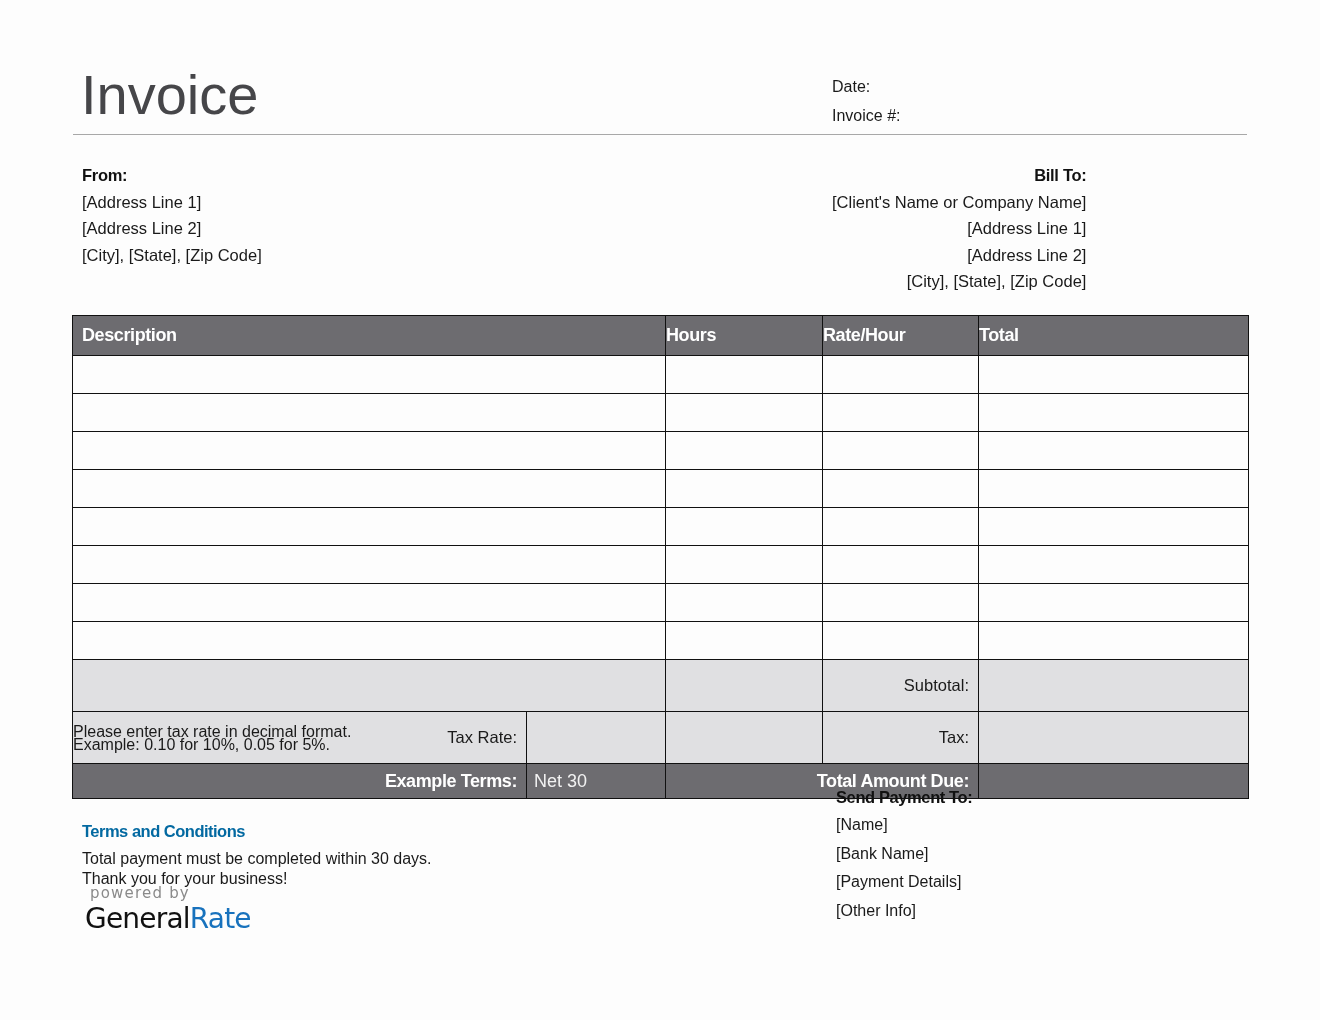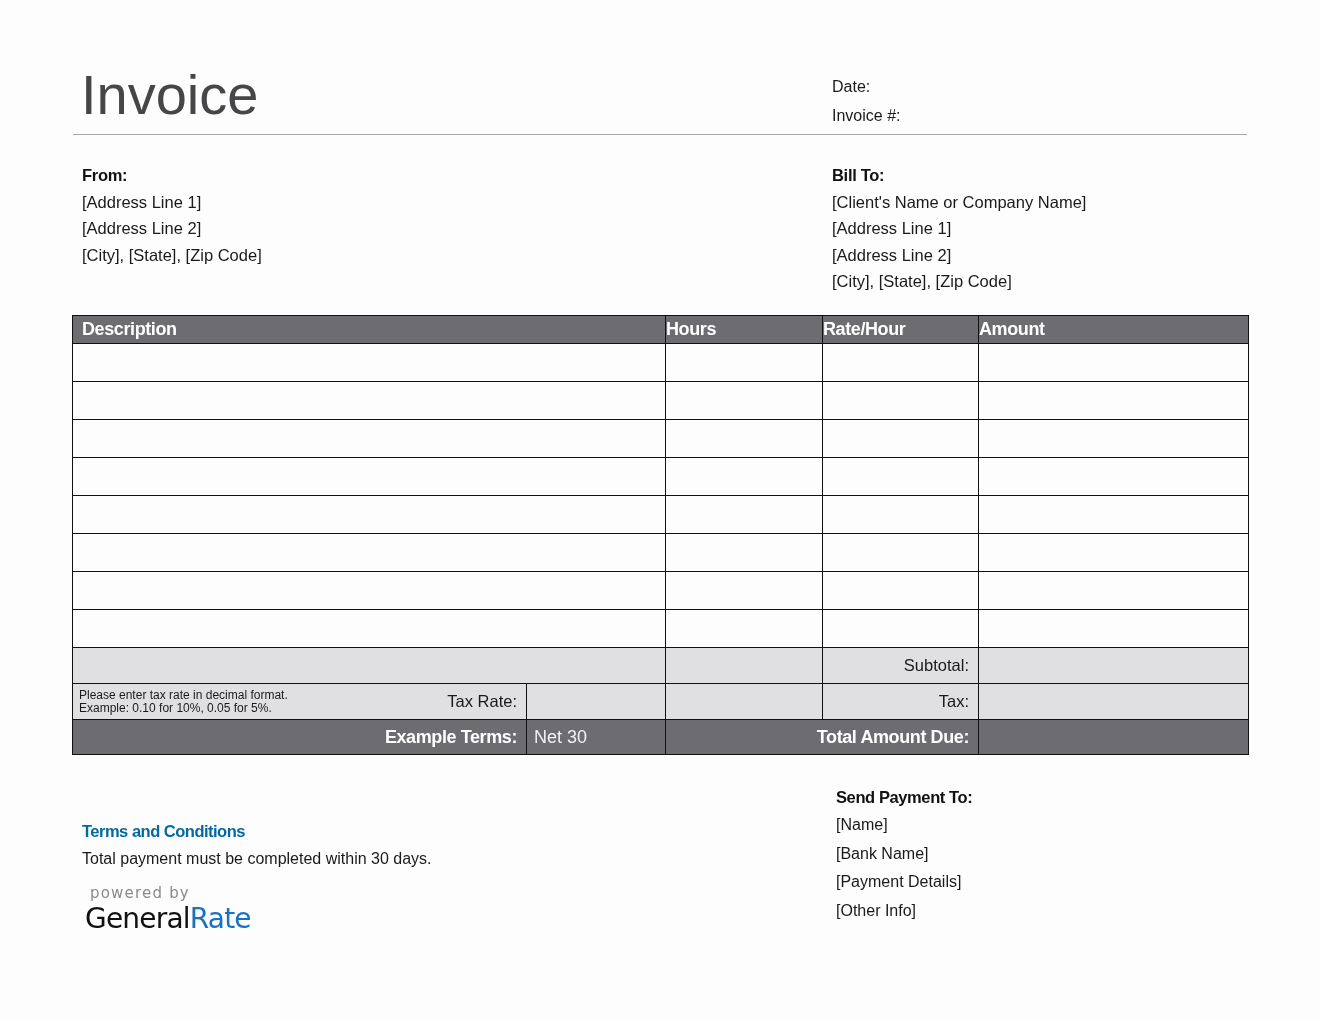--- a/index.html
+++ b/index.html
@@ -7,35 +7,35 @@
     body { position: relative; font-family: "Liberation Sans", sans-serif; color: #1a1a1a; }
 
     .title { position: absolute; left: 81px; top: 62px; font-size: 56px; color: #464649; font-family: "Liberation Sans", sans-serif; letter-spacing: 0px; line-height: 66px; }
     .meta { position: absolute; left: 832px; font-size: 16px; color: #1a1a1a; }
     .meta.date { top: 78px; }
     .meta.inv { top: 107px; }
     .rule { position: absolute; left: 73px; top: 134px; width: 1174px; height: 1px; background: #a8a8a8; }
 
     .addr { position: absolute; top: 162px; font-size: 16.5px; line-height: 26.5px; color: #1a1a1a; }
     .addr.from { left: 82px; }
-    .addr.to { left: 832px; }
+    .addr.to { left: 832px; text-align: right; }
     .addr .hd { font-weight: bold; color: #111; font-size: 16.5px; letter-spacing: -0.3px; }
 
     table.items { position: absolute; left: 72px; top: 315px; width: 1176px; border-collapse: collapse; table-layout: fixed; }
     table.items td, table.items th { border: 1.3px solid #111; padding: 0; }
-    table.items th { background: #6d6c70; color: #fff; height: 28px; font-weight: bold; font-size: 18px; letter-spacing: -0.4px; }
+    table.items th { background: #6d6c70; color: #fff; height: 40px; font-weight: bold; font-size: 18px; letter-spacing: -0.4px; }
     table.items th.desc { text-align: left; padding-left: 9px; }
     table.items th.ctr { text-align: left; }
     table.items td.cell { height: 38px; background: #fdfdfd; }
-    table.items tr.sum td { height: 36px; background: #e0e0e2; font-size: 16.5px; }
+    table.items tr.sum td { height: 52px; background: #e0e0e2; font-size: 16.5px; }
     table.items tr.sum td.lbl { text-align: right; padding-right: 9px; }
     table.items tr.due td { height: 35px; background: #6d6c70; color: #fff; font-weight: bold; font-size: 18px; letter-spacing: -0.4px; }
     table.items tr.due td.lbl { text-align: right; padding-right: 9px; }
     table.items tr.due td.terms-val { font-weight: normal; text-align: left; padding-left: 7px; letter-spacing: 0; color: #f2f2f2; }
-    .note { font-size: 12px; line-height: 13px; color: #1a1a1a; padding-left: 6px; }
+    .note { font-size: 16px; line-height: 13px; color: #1a1a1a; }
     .taxrate-lbl { text-align: right; padding-right: 9px; font-size: 16.5px; }
 
     .terms { position: absolute; left: 82px; top: 793px; }
     .terms .hd { font-size: 16.5px; font-weight: bold; color: #0369a1; letter-spacing: -0.5px; margin-bottom: 8px; margin-top: 29px; }
     .terms .ln { font-size: 16px; line-height: 20px; color: #1a1a1a; }
 
     .powered { position: absolute; left: 90px; top: 884px; font-size: 15px; color: #8a8a8a; letter-spacing: 1.2px; font-family: "DejaVu Sans", sans-serif; }
     .brand { position: absolute; left: 85px; top: 902px; font-size: 28px; font-family: "DejaVu Sans", sans-serif; letter-spacing: -0.8px; }
     .brand .g { color: #111; }
     .brand .b { color: #1872bd; }
@@ -73,21 +73,21 @@
       <col style="width:139px">
       <col style="width:157px">
       <col style="width:156px">
       <col style="width:270px">
   </colgroup>
   <tbody>
       <tr>
     <th class="desc" colspan="2">Description</th>
     <th class="ctr">Hours</th>
     <th class="ctr">Rate/Hour</th>
-    <th class="ctr">Amount</th>
+    <th class="ctr">Total</th>
   </tr>
   <tr>
     <td class="cell" colspan="2"></td>
     <td class="cell"></td>
     <td class="cell"></td>
     <td class="cell"></td>
   </tr>
   <tr>
     <td class="cell" colspan="2"></td>
     <td class="cell"></td>
@@ -156,20 +156,21 @@
     <td class="terms-val">Net 30</td>
     <td class="lbl" colspan="2">Total Amount Due:</td>
     <td></td>
   </tr>
 </tbody>
   </table>
 
 <div class="terms">
   <div class="hd">Terms and Conditions</div>
   <div class="ln">Total payment must be completed within 30 days.</div>
+  <div class="ln">Thank you for your business!</div>
 </div>
 
 <div class="powered">powered by</div>
 <div class="brand"><span class="g">General</span><span class="b">Rate</span></div>
 
 <div class="pay">
   <div class="hd">Send Payment To:</div>
   <div class="ln">[Name]</div>
   <div class="ln">[Bank Name]</div>
   <div class="ln">[Payment Details]</div>

